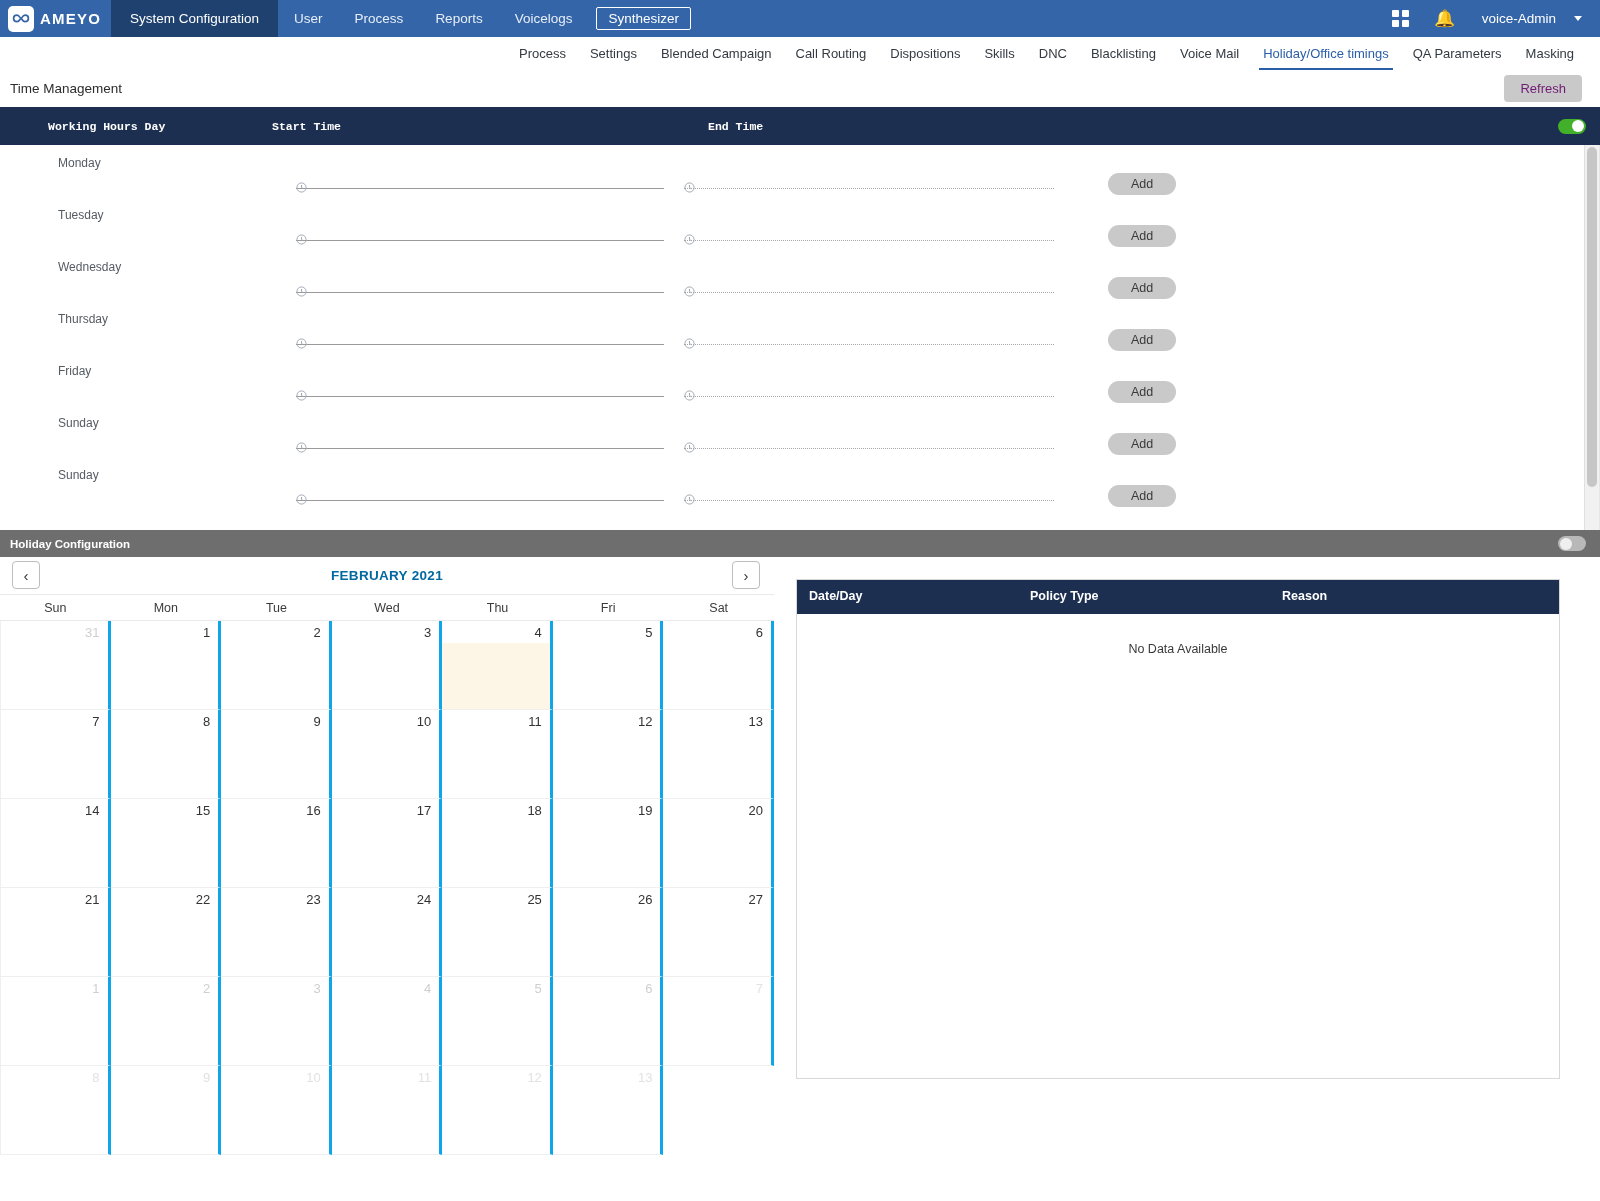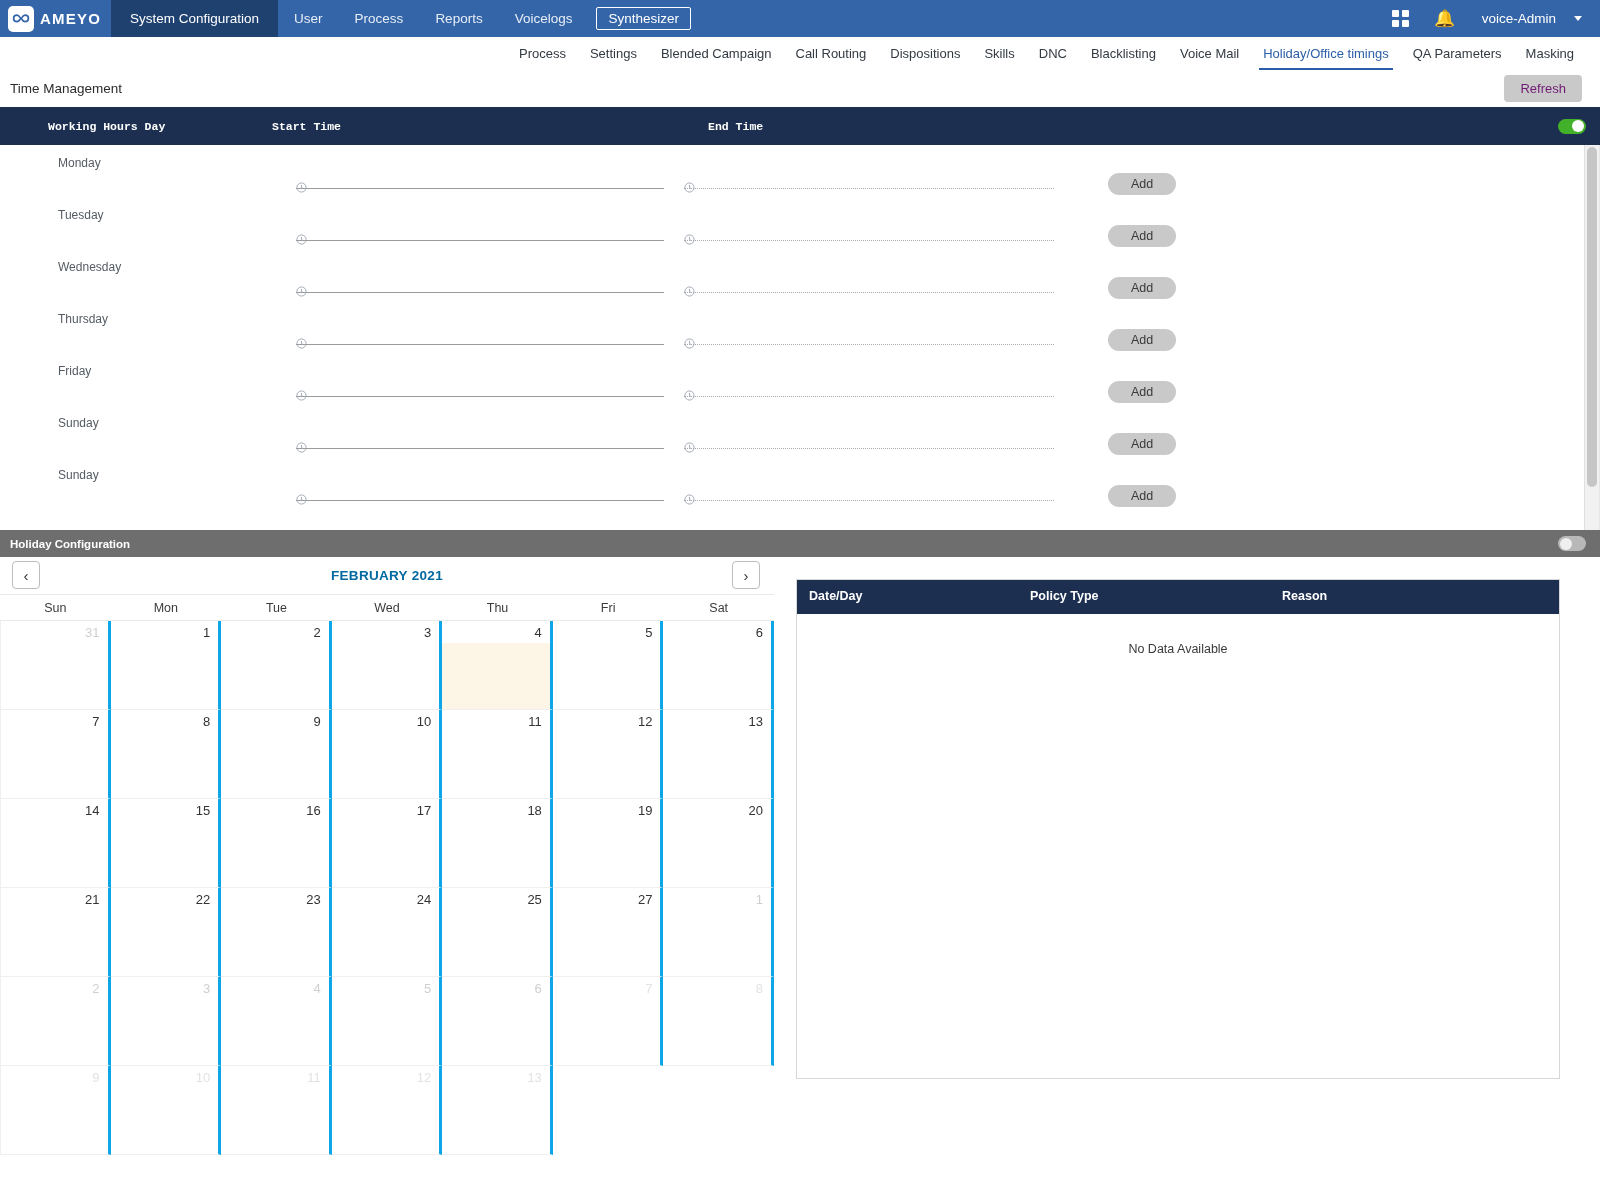--- a/index.html
+++ b/index.html
@@ -482,20 +482,23 @@
         <div class="cal-cell">
           <span class="cal-num">23</span>
         </div>
         <div class="cal-cell">
           <span class="cal-num">24</span>
         </div>
         <div class="cal-cell">
           <span class="cal-num">25</span>
         </div>
         <div class="cal-cell">
+          <span class="cal-num">26</span>
+        </div>
+        <div class="cal-cell">
           <span class="cal-num">27</span>
         </div>
         <div class="cal-cell muted">
           <span class="cal-num">1</span>
         </div>
         <div class="cal-cell muted">
           <span class="cal-num">2</span>
         </div>
         <div class="cal-cell muted">
           <span class="cal-num">3</span>

